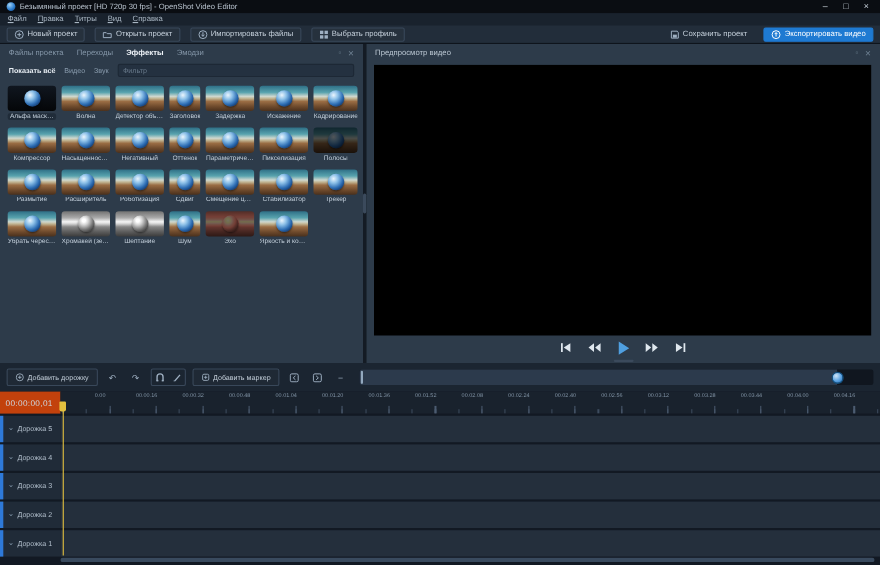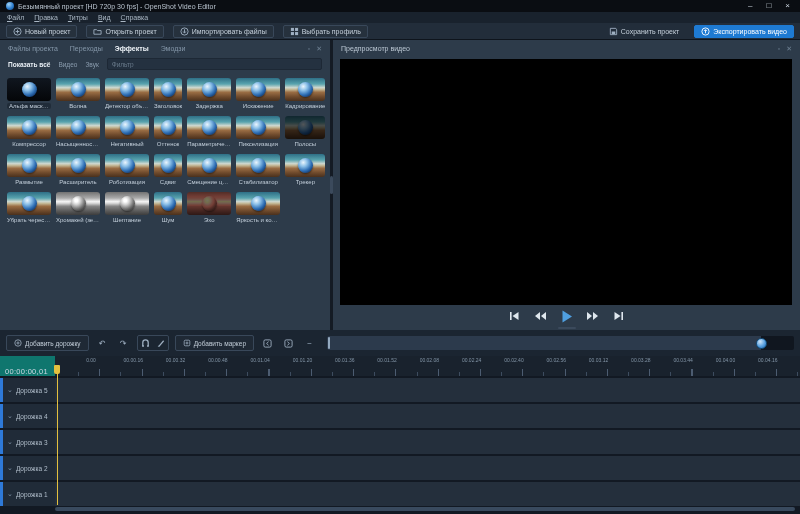--- a/index.html
+++ b/index.html
@@ -79,21 +79,21 @@
     color:#9fb0c2; font-size:8px; border-radius:2px; }
   .icon-group { display:flex; border:1px solid #39485a; border-radius:2px; height:16px; align-items:center; }
   .zoom-slider { flex:1; height:14px; background:#10161f; border-radius:2px; position:relative; margin-left:4px; }
   .zoom-fill { position:absolute; left:0; top:0; bottom:0; width:93%; background:#2c3a4c; border-radius:2px 0 0 2px; }
   .zoom-left-edge { position:absolute; left:1px; top:1px; bottom:1px; width:2px; background:#93a9bf; border-radius:1px; }
   .zoom-handle { position:absolute; left:93%; top:50%; width:11px; height:11px; margin:-5.5px 0 0 -5.5px; border-radius:50%;
     background:radial-gradient(circle at 35% 30%, #cfe4f6, #58a0e0 55%, #1d63ab); border:1px solid #14507f; }
 
   .tl-body { flex:1; position:relative; min-height:0; }
   .ruler-row { height:20px; display:flex; }
-  .timecode-cell { width:55px; flex:0 0 auto; background:#0f766e; display:flex; align-items:flex-end; padding-left:5px; }
+  .timecode-cell { width:55px; flex:0 0 auto; background:#c2410c; display:flex; align-items:center; padding-left:5px; }
   .timecode { font-size:7.5px; color:#cdd8e3; letter-spacing:0.3px; }
   .ruler { flex:1; position:relative; background:#19222d; overflow:hidden; }
   .ruler-labels { position:absolute; left:0; top:1px; display:flex; padding-left:14.85px; }
   .ruler-labels span { width:42.3px; flex:0 0 auto; text-align:center; font-size:5px; color:#8294a6; white-space:nowrap; }
   .ticks-minor { position:absolute; left:0; bottom:0; right:0; height:4px;
     background:repeating-linear-gradient(90deg,#3d4c5f 0 1px,transparent 1px 21.15px); background-position:2px 0; }
   .ticks-major { position:absolute; left:0; bottom:0; right:0; height:7px;
     background:repeating-linear-gradient(90deg,#4c5c71 0 1px,transparent 1px 42.3px); background-position:2px 0; }
 
   .tracks { display:flex; flex-direction:column; gap:2px; margin-top:2px; }

